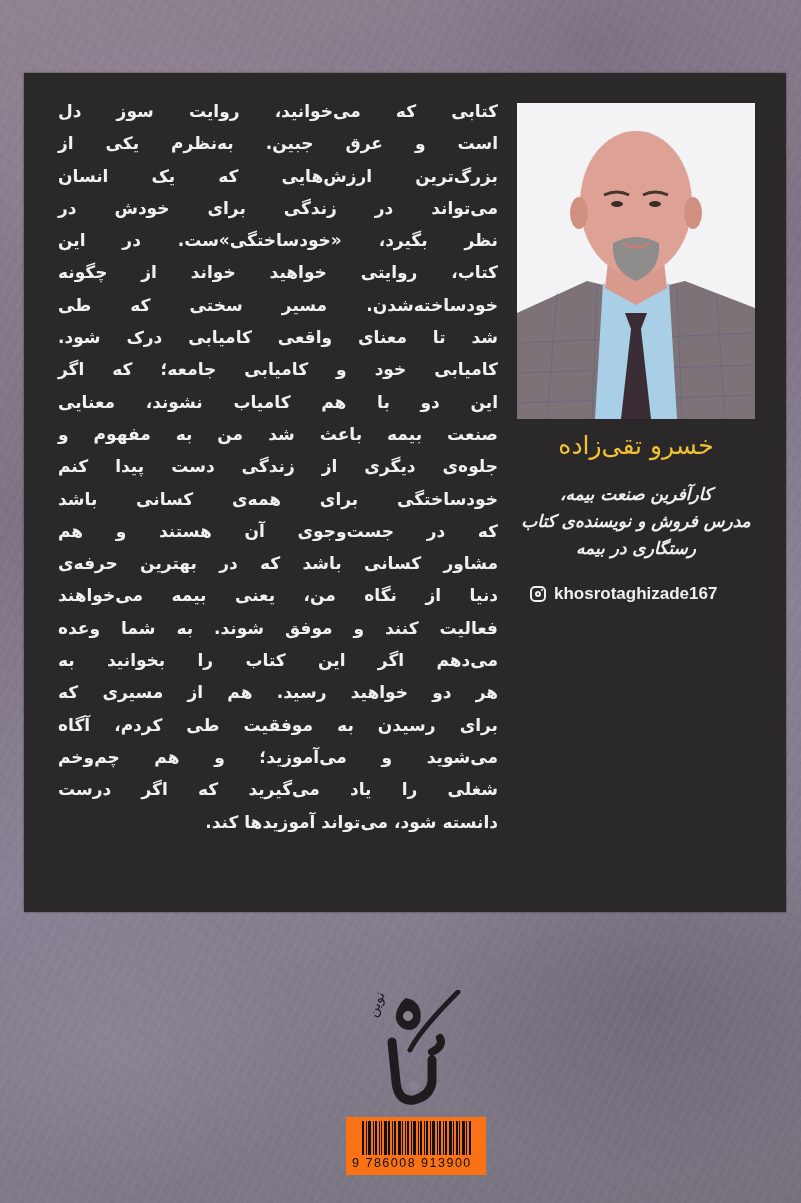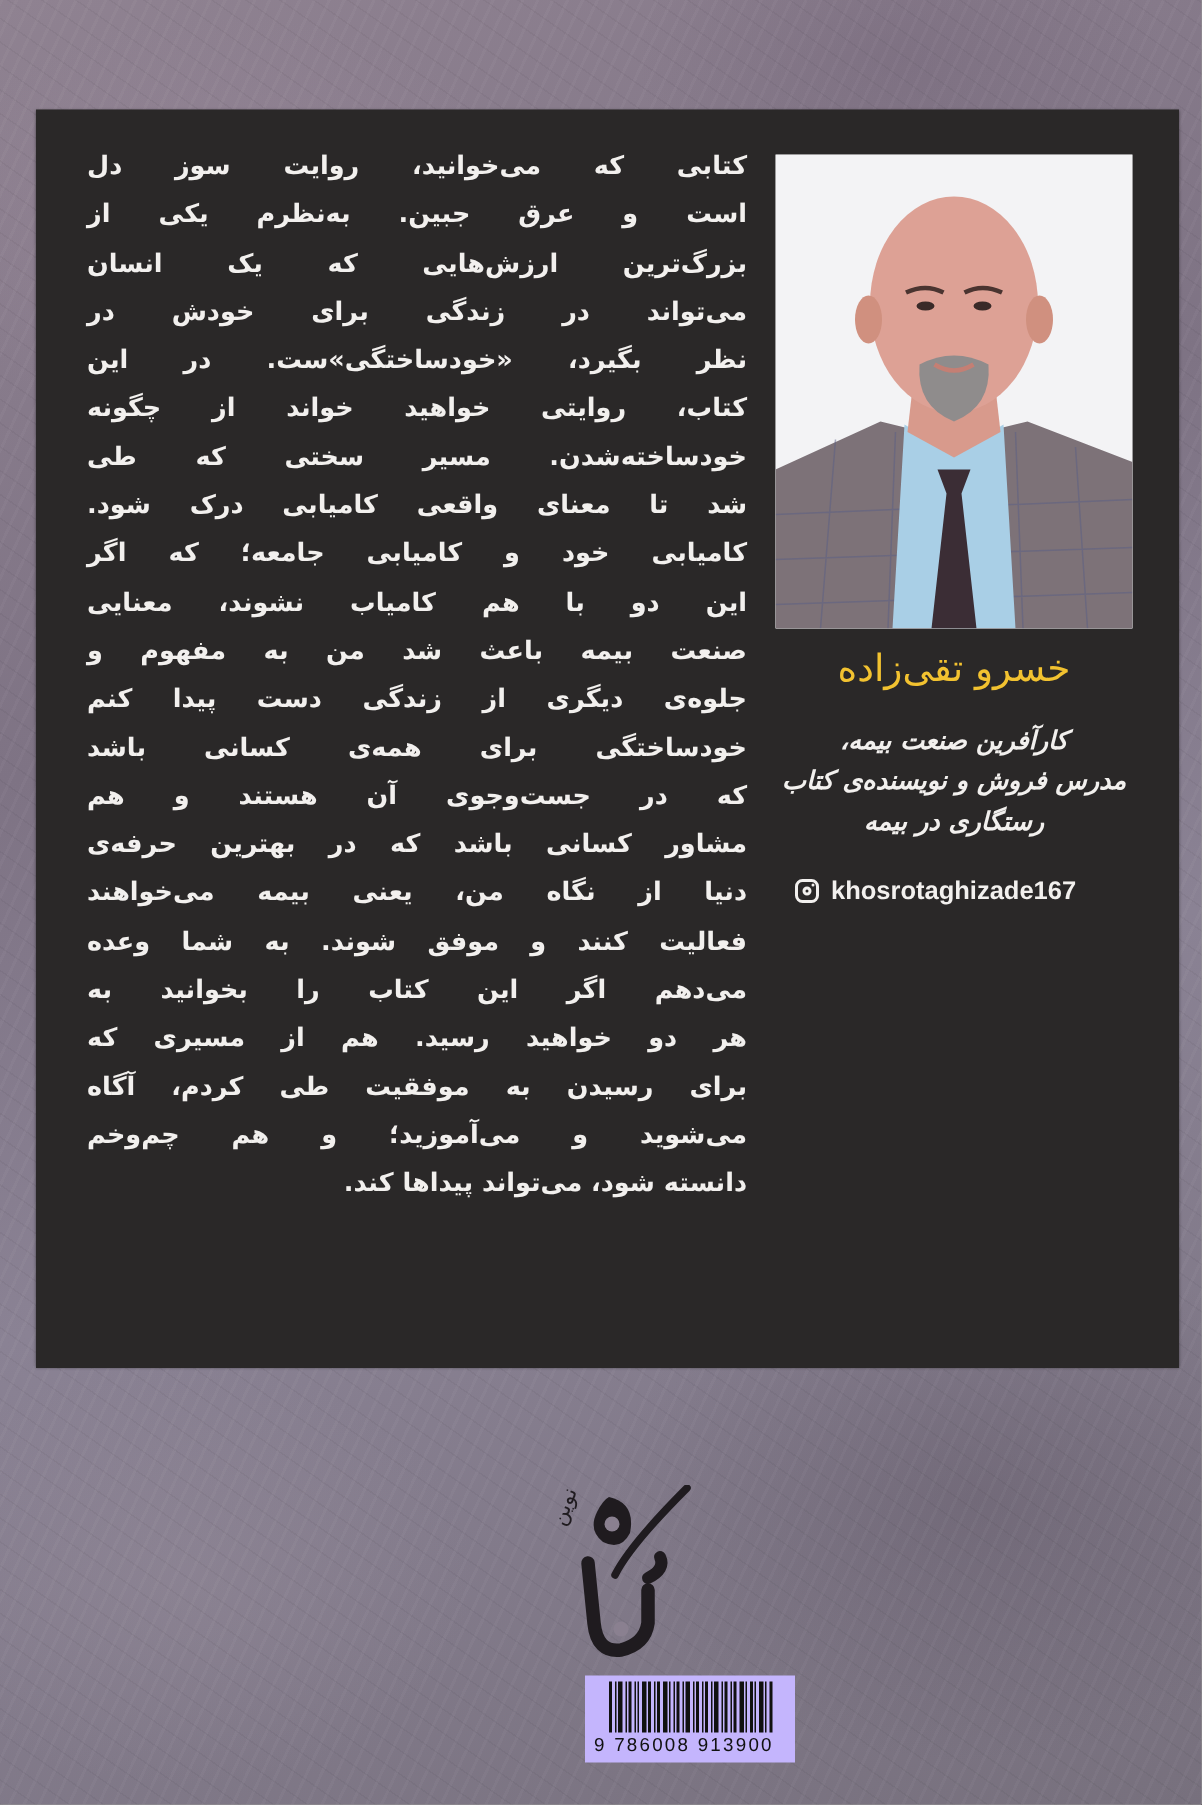--- a/index.html
+++ b/index.html
@@ -63,21 +63,21 @@
   }
   .insta-icon::after {
     content: ""; position: absolute; right: 1px; top: 1px; width: 2px; height: 2px;
     background: #f2f0ee; border-radius: 50%;
   }
   .logo {
     position: absolute; left: 340px; top: 990px; width: 130px; height: 130px;
   }
   .barcode {
     position: absolute; left: 346px; top: 1117px; width: 140px; height: 58px;
-    background: #c4b5fd; padding: 4px 6px 0 6px; box-sizing: border-box; margin-left: 44px;
+    background: #f97316; padding: 4px 6px 0 6px; box-sizing: border-box;
   }
   .bars {
     height: 34px; display: flex; align-items: stretch; justify-content: flex-start; margin-left: 10px;
   }
   .bars span { display: block; background: #111; margin-right: 1.5px; }
   .isbn {
     font-family: "Liberation Sans", sans-serif; font-size: 12.5px; color: #111;
     letter-spacing: 1.5px; line-height: 16px; white-space: nowrap;
   }
 </style>
@@ -103,21 +103,22 @@
     <span class="line">جلوه‌ی دیگری از زندگی دست پیدا کنم</span>
     <span class="line">خودساختگی برای همه‌ی کسانی باشد</span>
     <span class="line">که در جست‌وجوی آن هستند و هم</span>
     <span class="line">مشاور کسانی باشد که در بهترین حرفه‌ی</span>
     <span class="line">دنیا از نگاه من، یعنی بیمه می‌خواهند</span>
     <span class="line">فعالیت کنند و موفق شوند. به شما وعده</span>
     <span class="line">می‌دهم اگر این کتاب را بخوانید به</span>
     <span class="line">هر دو خواهید رسید. هم از مسیری که</span>
     <span class="line">برای رسیدن به موفقیت طی کردم، آگاه</span>
     <span class="line">می‌شوید و می‌آموزید؛ و هم چم‌وخم</span>
-    <span class="line last">دانسته شود، می‌تواند پیدا‌ها کند.</span>
+    <span class="line">شغلی را یاد می‌گیرید که اگر درست</span>
+    <span class="line last">دانسته شود، می‌تواند آموزید‌ها کند.</span>
   </div>
 
   <div class="photo">
     <svg width="238" height="316" viewBox="0 0 238 316">
       <rect width="238" height="316" fill="#f3f3f5"></rect>
 
       <path d="M0 210 L70 178 L119 190 L168 178 L238 205 L238 316 L0 316 Z" fill="#7d7278"></path>
       <path d="M0 240 L238 230 M0 270 L238 262 M0 300 L238 292 M40 190 L30 316 M80 185 L75 316 M160 185 L165 316 M200 195 L208 316" stroke="#5a5f85" stroke-width="1" opacity="0.5"></path>
 
       <path d="M86 180 L119 200 L152 180 L160 316 L78 316 Z" fill="#a9cfe6"></path>

